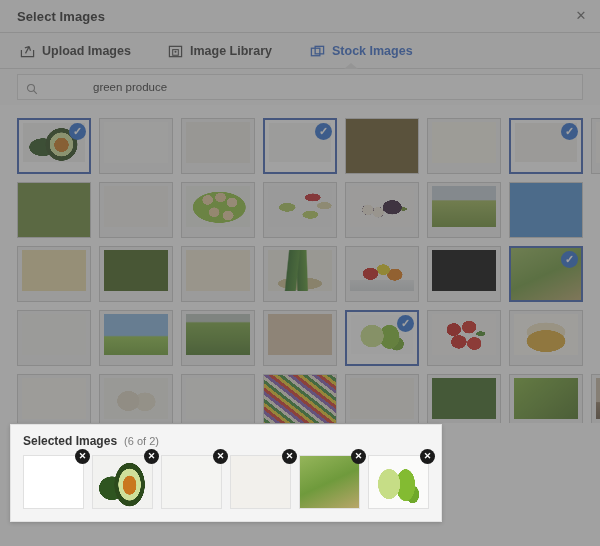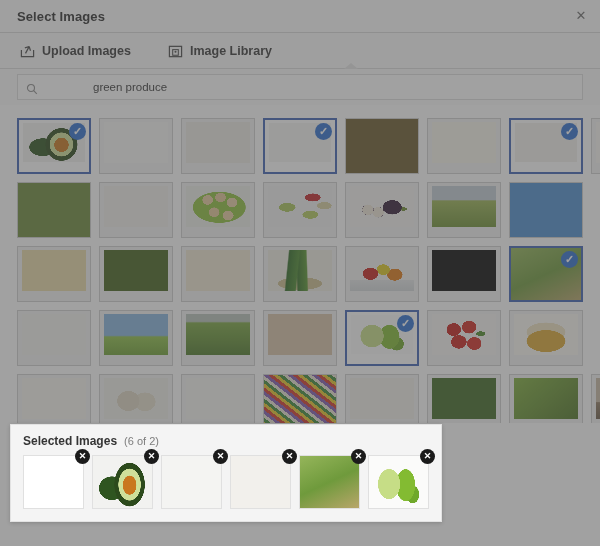--- a/index.html
+++ b/index.html
@@ -206,20 +206,29 @@
       </div>
       <div class="tab t0">
         <span class="ico">
           <svg viewBox="0 0 16 16" width="15" height="15">
             <path d="M1.5 6.5 v7 h13 v-7" fill="none" stroke="#4a4a4a" stroke-width="1.3"></path>
             <path d="M8 10.5 V3 M8 2.2 l3.4 3.4 M8 2.2 l-3.4 3.4" fill="none" stroke="#4a4a4a" stroke-width="1.3" transform="rotate(28 8 6)"></path>
           </svg>
         </span>
         <span class="tab-label">Upload Images</span>
       </div>
+      <div class="tab t2 active">
+        <span class="ico">
+          <svg viewBox="0 0 16 16" width="15" height="15">
+            <rect x="1.5" y="4.5" width="9" height="8" fill="none" stroke="#3b6ecc" stroke-width="1.4"></rect>
+            <rect x="5.5" y="2.5" width="9" height="8" fill="none" stroke="#3b6ecc" stroke-width="1.4"></rect>
+          </svg>
+        </span>
+        <span class="tab-label">Stock Images</span>
+      </div>
       <div class="tab-caret"></div>
     </div>
 
     <div class="searchwrap">
       <div class="searchbox">
         <span class="s-ico">
           <svg viewBox="0 0 14 14" width="12" height="12">
             <circle cx="5.8" cy="5.8" r="4.1" fill="none" stroke="#8d8d8d" stroke-width="1.3"></circle>
             <line x1="9" y1="9" x2="12.6" y2="12.6" stroke="#8d8d8d" stroke-width="1.3"></line>
           </svg>

